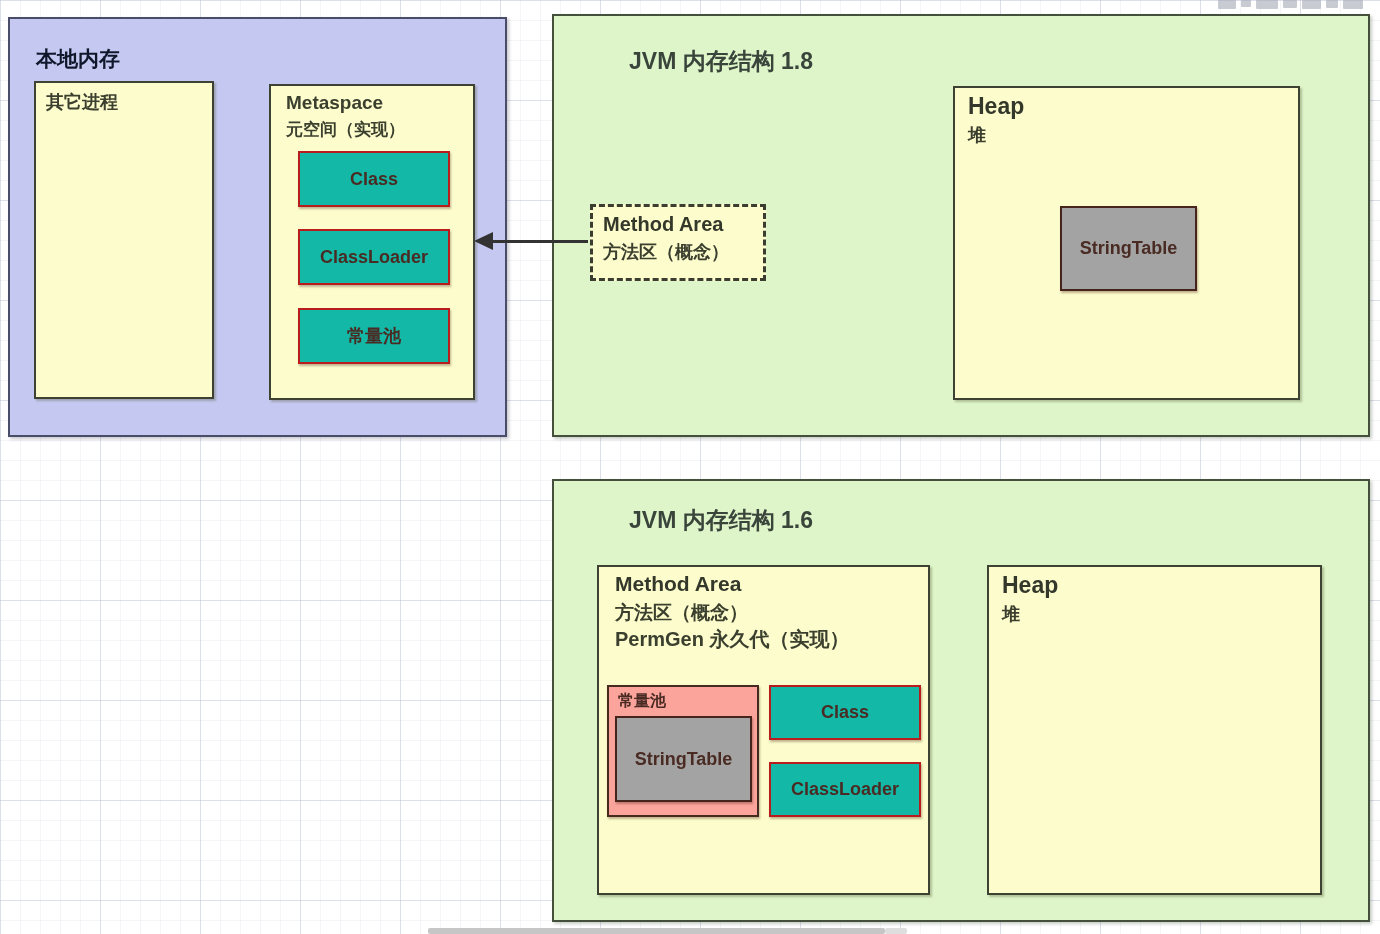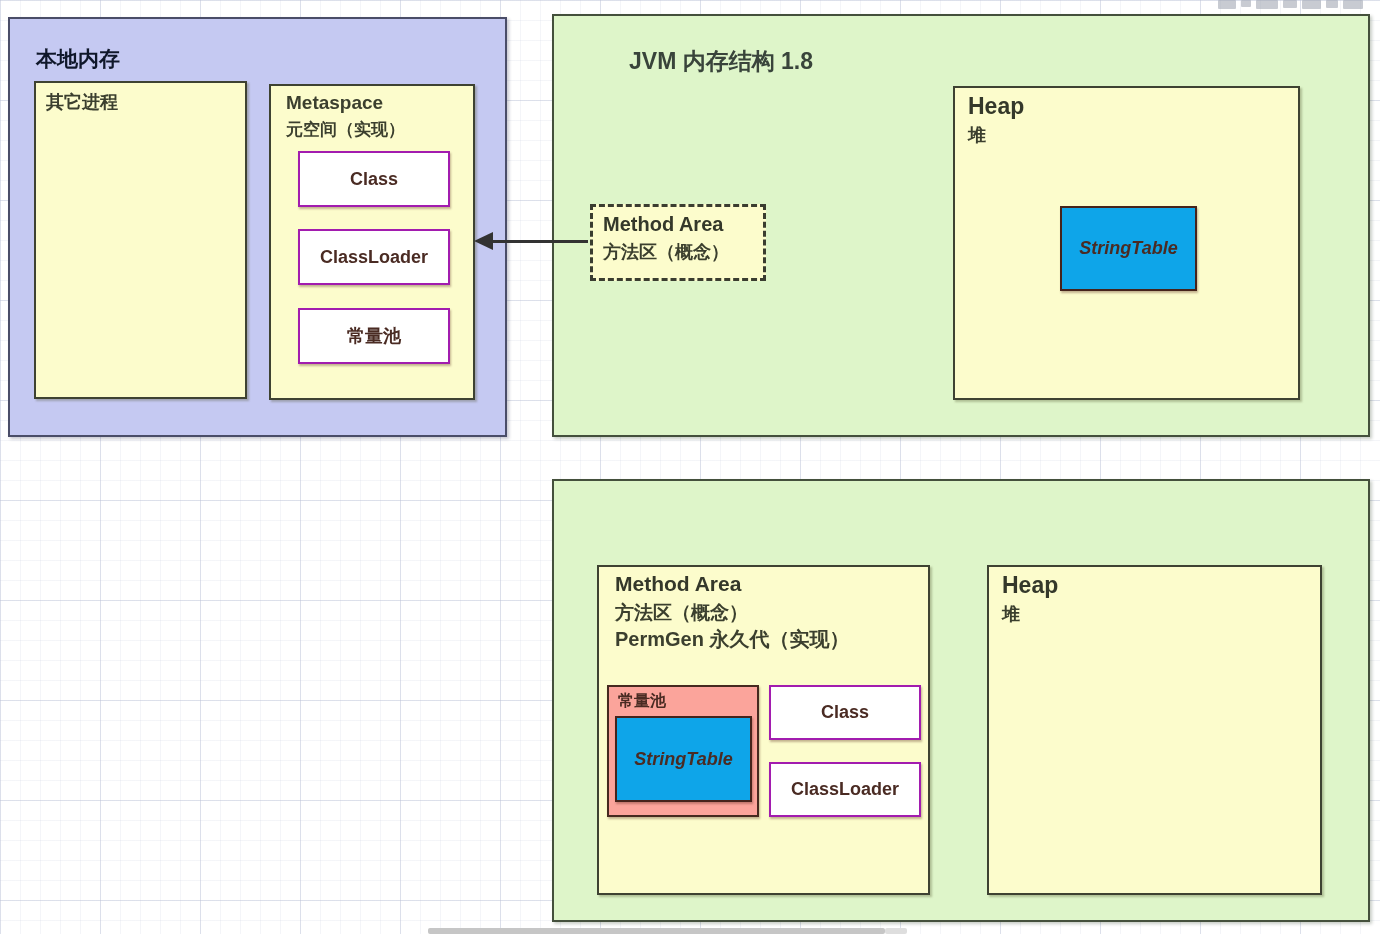--- a/index.html
+++ b/index.html
@@ -17,23 +17,23 @@
   .abs { position:absolute; box-sizing:border-box; }
   .box { position:absolute; box-sizing:border-box; }
 
   
   .purple-box { background:#c5c9f2; border:2px solid #4a4d68; box-shadow:2px 2px 3px rgba(40,40,70,.25); }
   .green-box  { background:#def5c9; border:2px solid #44503c; box-shadow:2px 2px 3px rgba(40,60,30,.25); }
   .yellow-box { background:#fcfccc; border:2px solid #3e4232; box-shadow:2px 2px 2px rgba(70,70,30,.30); }
   .dashed-box { background:#fcfccc; border:3px dashed #3a3d30; }
 
   
-  .salmon-box { background:#ffffff; border:2px solid #a21caf; box-shadow:1px 2px 2px rgba(90,50,30,.35); }
+  .salmon-box { background:#14b8a6; border:2px solid #b91c1c; box-shadow:1px 2px 2px rgba(90,50,30,.35); }
   .salmon-light-box { background:#fba49b; border:2px solid #46291f; box-shadow:1px 2px 2px rgba(90,50,30,.35); }
-  .red-box    { background:#0ea5e9; border:2px solid #46231b; box-shadow:1px 2px 2px rgba(90,40,30,.35);font-style:italic; }
+  .red-box    { background:#a3a3a3; border:2px solid #46231b; box-shadow:1px 2px 2px rgba(90,40,30,.35); }
 
   .cell-label { display:flex; align-items:center; justify-content:center; width:100%; height:100%;
                 font-weight:bold; color:#4a2b23; }
 
   .t-purple { color:#0f172a; font-weight:bold; }
   .t-green  { color:#39443b; font-weight:bold;margin-left:47px; }
   .t-yellow { color:#3b3f2e; font-weight:bold; }
 
   
   .arrow-line { position:absolute; background:#333333; }
@@ -50,21 +50,21 @@
   .artifact i { display:block; background:#9aa0ad; opacity:.55; border-radius:1px; }
 </style>
 </head>
 <body>
 
 <div class="canvas">
 
   <div class="box purple-box" style="left:8px; top:17px; width:499px; height:420px;">
     <div class="abs t-purple" style="left:26px; top:26px; font-size:21px;">本地内存</div>
 
-    <div class="box yellow-box" style="left:24px; top:62px; width:213px; height:318px;">
+    <div class="box yellow-box" style="left:24px; top:62px; width:180px; height:318px;">
       <div class="abs t-yellow" style="left:10px; top:7px; font-size:18px;">其它进程</div>
     </div>
 
     <div class="box yellow-box" style="left:259px; top:65px; width:206px; height:316px;">
       <div class="abs t-yellow" style="left:15px; top:6px; font-size:19px;">Metaspace</div>
       <div class="abs t-yellow" style="left:15px; top:32px; font-size:17px;">元空间（实现）</div>
 
       <div class="box salmon-box" style="left:27px; top:65px; width:152px; height:56px;">
         <div class="cell-label" style="font-size:18px;">Class</div>
       </div>
@@ -92,20 +92,21 @@
       <div class="box red-box" style="left:105px; top:118px; width:137px; height:85px;">
         <div class="cell-label" style="font-size:18px;">StringTable</div>
       </div>
     </div>
   </div>
 
   <div class="arrow-line" style="left:490px; top:240px; width:98px; height:3px;"></div>
   <div class="arrow-head" style="left:474px; top:232px;"></div>
 
   <div class="box green-box" style="left:552px; top:479px; width:818px; height:443px;">
+    <div class="abs t-green" style="left:28px; top:24px; font-size:23px;">JVM 内存结构 1.6</div>
 
     <div class="box yellow-box" style="left:43px; top:84px; width:333px; height:330px;">
       <div class="abs t-yellow" style="left:16px; top:5px; font-size:21px; color:#34382a;">Method Area</div>
       <div class="abs t-yellow" style="left:16px; top:33px; font-size:19px;">方法区（概念）</div>
       <div class="abs t-yellow" style="left:16px; top:59px; font-size:20px;">PermGen 永久代（实现）</div>
 
       <div class="box salmon-light-box" style="left:8px; top:118px; width:152px; height:132px;">
         <div class="abs" style="left:9px; top:4px; font-size:16px; font-weight:bold; color:#4a2b23;">常量池</div>
         <div class="box red-box" style="left:6px; top:29px; width:137px; height:86px;">
           <div class="cell-label" style="font-size:18px;">StringTable</div>

